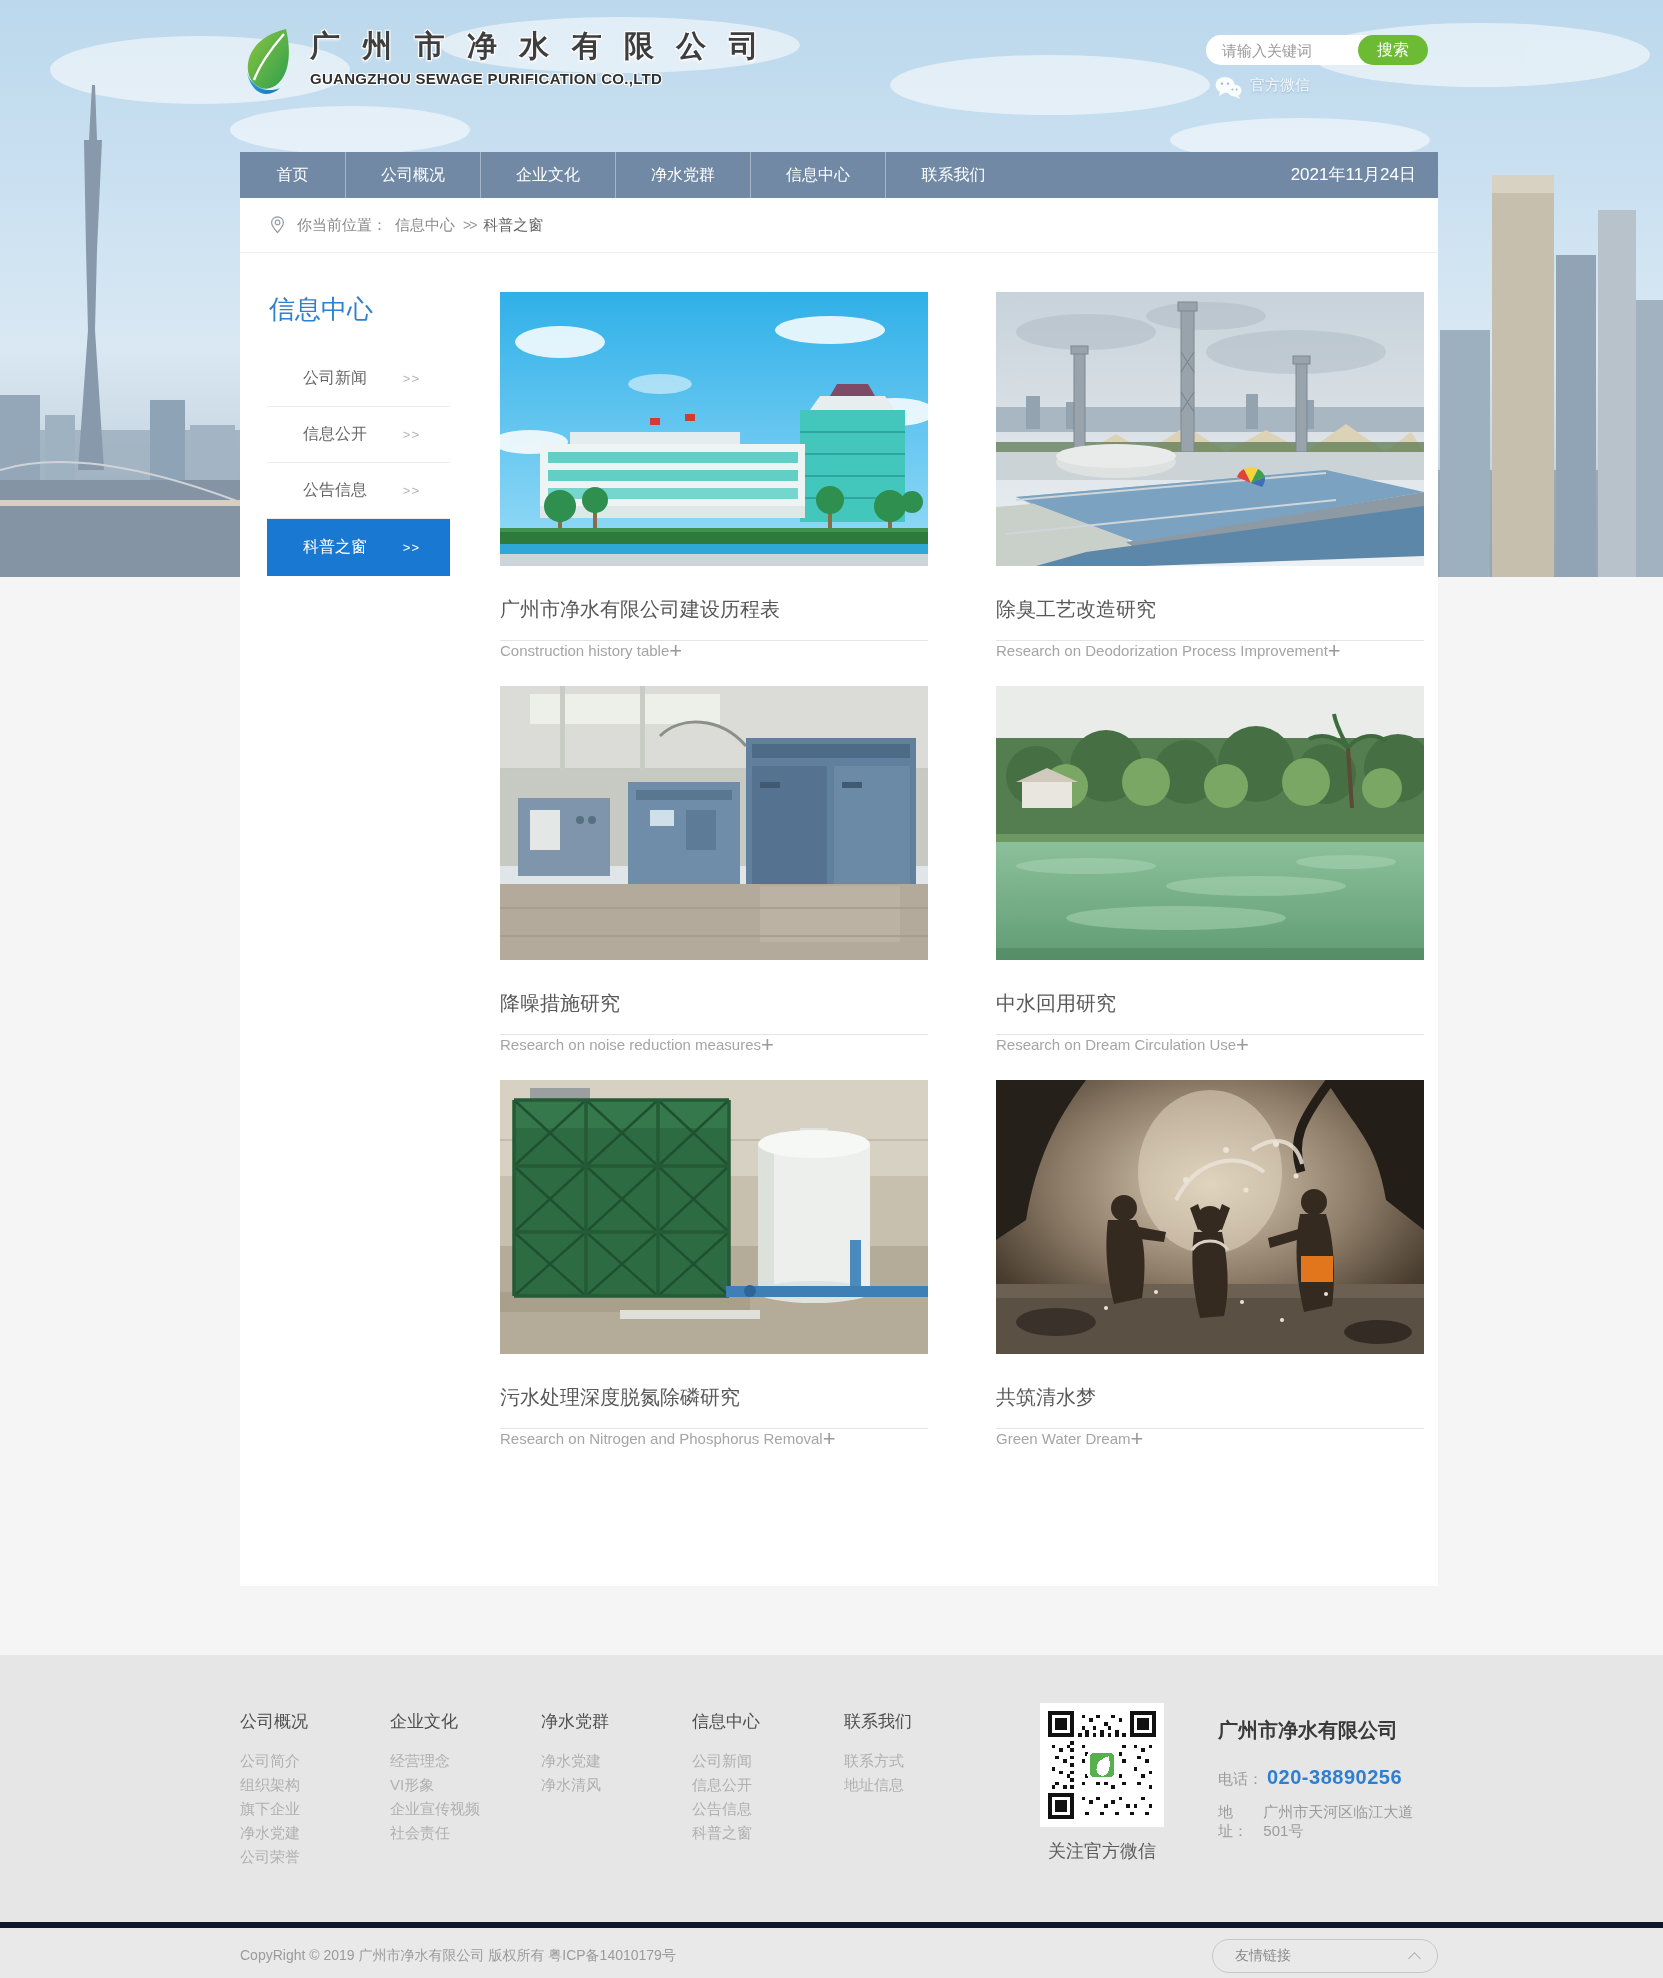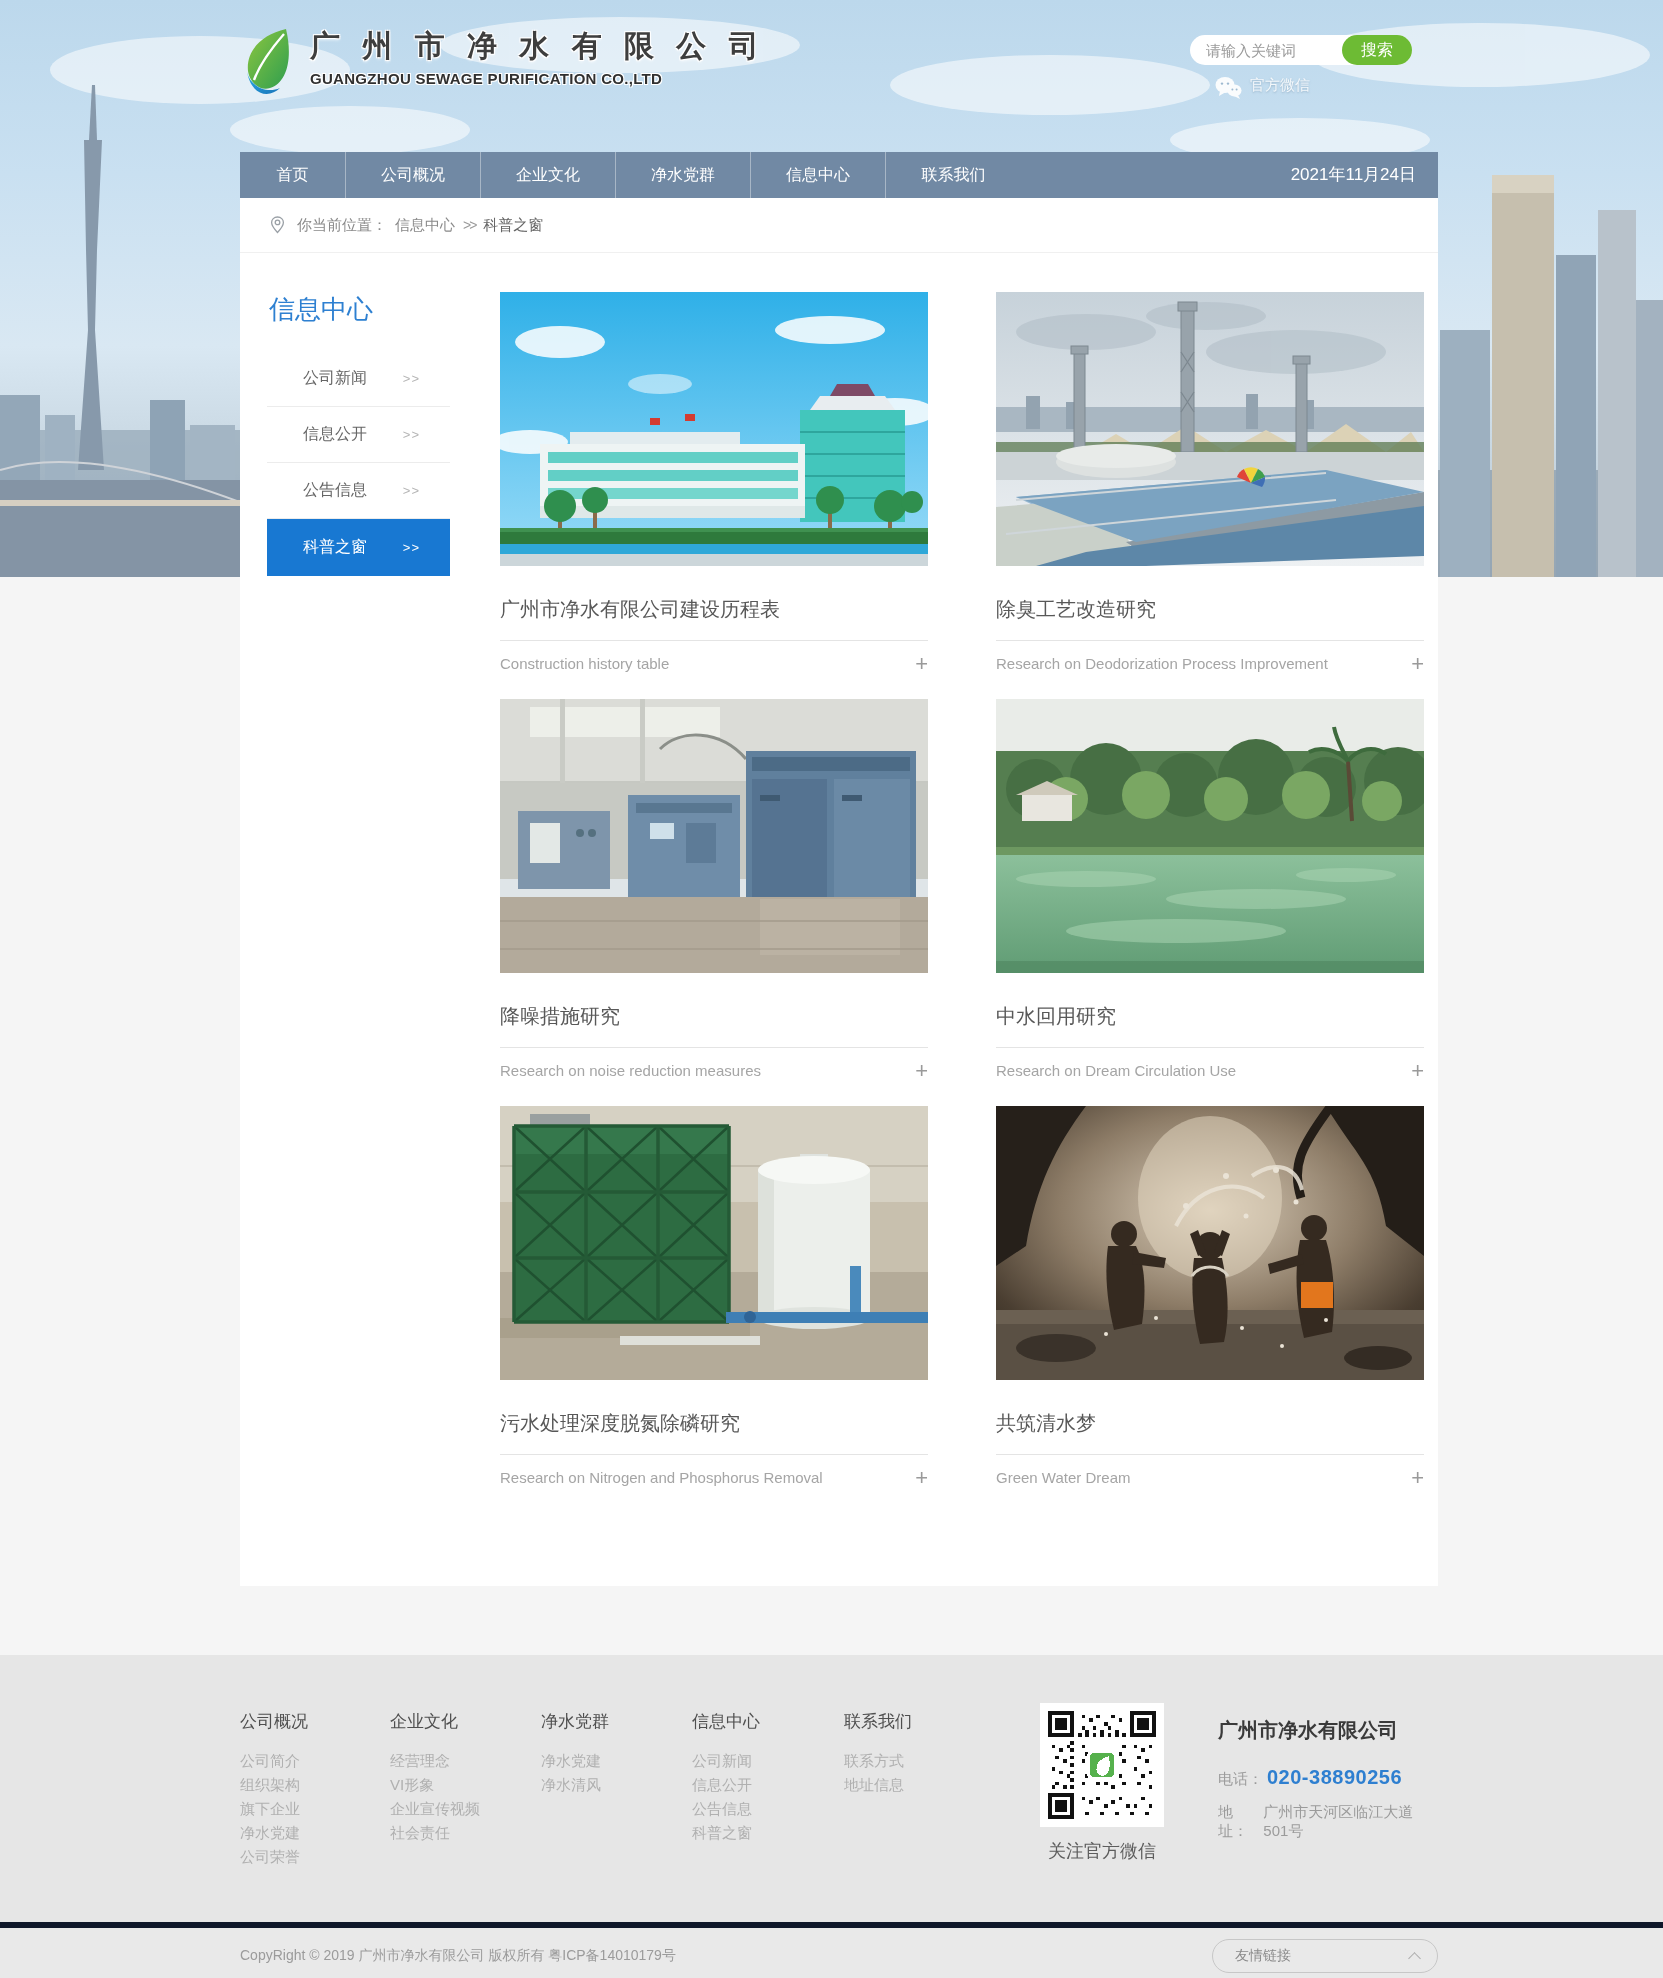--- a/index.html
+++ b/index.html
@@ -15,21 +15,21 @@
   .page{position:absolute;top:0;left:240px;width:1198px}
 
   
   .site-header{position:relative;height:152px}
   .logo{position:absolute;left:0;top:26px;display:flex;align-items:flex-start;cursor:pointer}
   .logo .leaf{width:56px;height:70px;margin-right:14px}
   .logo-title{font-size:30px;font-weight:bold;color:#3e3e3e;letter-spacing:7px;white-space:nowrap;
       text-shadow:-1px -1px 0 #fff,1px -1px 0 #fff,-1px 1px 0 #fff,1px 1px 0 #fff,0 2px 3px rgba(255,255,255,.7)}
   .logo-sub{font-size:15px;font-weight:bold;color:#303030;margin-top:3px;letter-spacing:.3px;white-space:nowrap;
       text-shadow:-1px -1px 0 #fff,1px -1px 0 #fff,-1px 1px 0 #fff,1px 1px 0 #fff}
-  .search{position:absolute;top:35px;right:26px;width:222px;height:30px}
+  .search{position:absolute;top:35px;right:10px;width:222px;height:30px}
   .search-input{position:absolute;left:0;top:0;width:222px;height:30px;border:none;border-radius:15px;
       padding:0 78px 0 16px;font-size:15px;color:#777;outline:none;background:#fff;box-sizing:border-box;
       font-family:inherit}
   .search-input::placeholder{color:#9a9a9a}
   .search-btn{position:absolute;top:0;right:0;width:70px;height:30px;border:none;border-radius:15px;
       background:#6dbb34;color:#fff;font-size:16px;cursor:pointer;font-family:inherit}
   .wechat{position:absolute;top:76px;left:975px;display:flex;align-items:flex-start;color:#f4f8fb;font-size:15px;cursor:pointer;
       text-shadow:0 1px 2px rgba(120,150,175,.6)}
   .wechat svg{width:27px;height:23px;margin-right:8px}
 
@@ -60,21 +60,21 @@
   .sidebar li .arr{font-size:13px;color:#b5b5b5;letter-spacing:1px}
   .sidebar li.active{background:#1878d2;color:#fff;border-bottom:none;height:57px}
   .sidebar li.active .arr{color:#fff}
 
   .cards{margin-left:50px;width:910px;display:grid;grid-template-columns:428px 428px;column-gap:68px;align-content:start}
   .card{width:428px;margin-bottom:25px;cursor:pointer}
   .card-img{width:428px;height:274px;overflow:hidden;background:#dfe5e8}
   .card-img svg{display:block;width:428px;height:274px}
   .card h3{margin:29px 0 0;font-size:20px;font-weight:400;color:#585858;padding-bottom:17px;
       border-bottom:1px solid #e4e4e4;line-height:28px}
-  .card-sub{display:flex;justify-content:space-between;align-items:center;margin-top:13px;
+  .card-sub{display:flex;align-items:center;
       font-size:15px;color:#a5a5a5;line-height:20px}
   .card-sub .plus{font-size:22px;color:#9a9a9a;font-weight:300;line-height:20px}
 
   
   .footer{position:absolute;top:1655px;left:0;width:1663px;height:267px;background:#e6e6e6}
   .finner{position:relative;margin-left:240px;width:1198px;height:100%}
   .fcol{position:absolute;top:55px}
   .fcol-1{left:0}.fcol-2{left:150px}.fcol-3{left:301px}.fcol-4{left:452px}.fcol-5{left:604px}
   .fcol-title{font-size:17px;color:#4f4f4f;margin-bottom:16px}
   .fcol ul{list-style:none;margin:0;padding:0}

